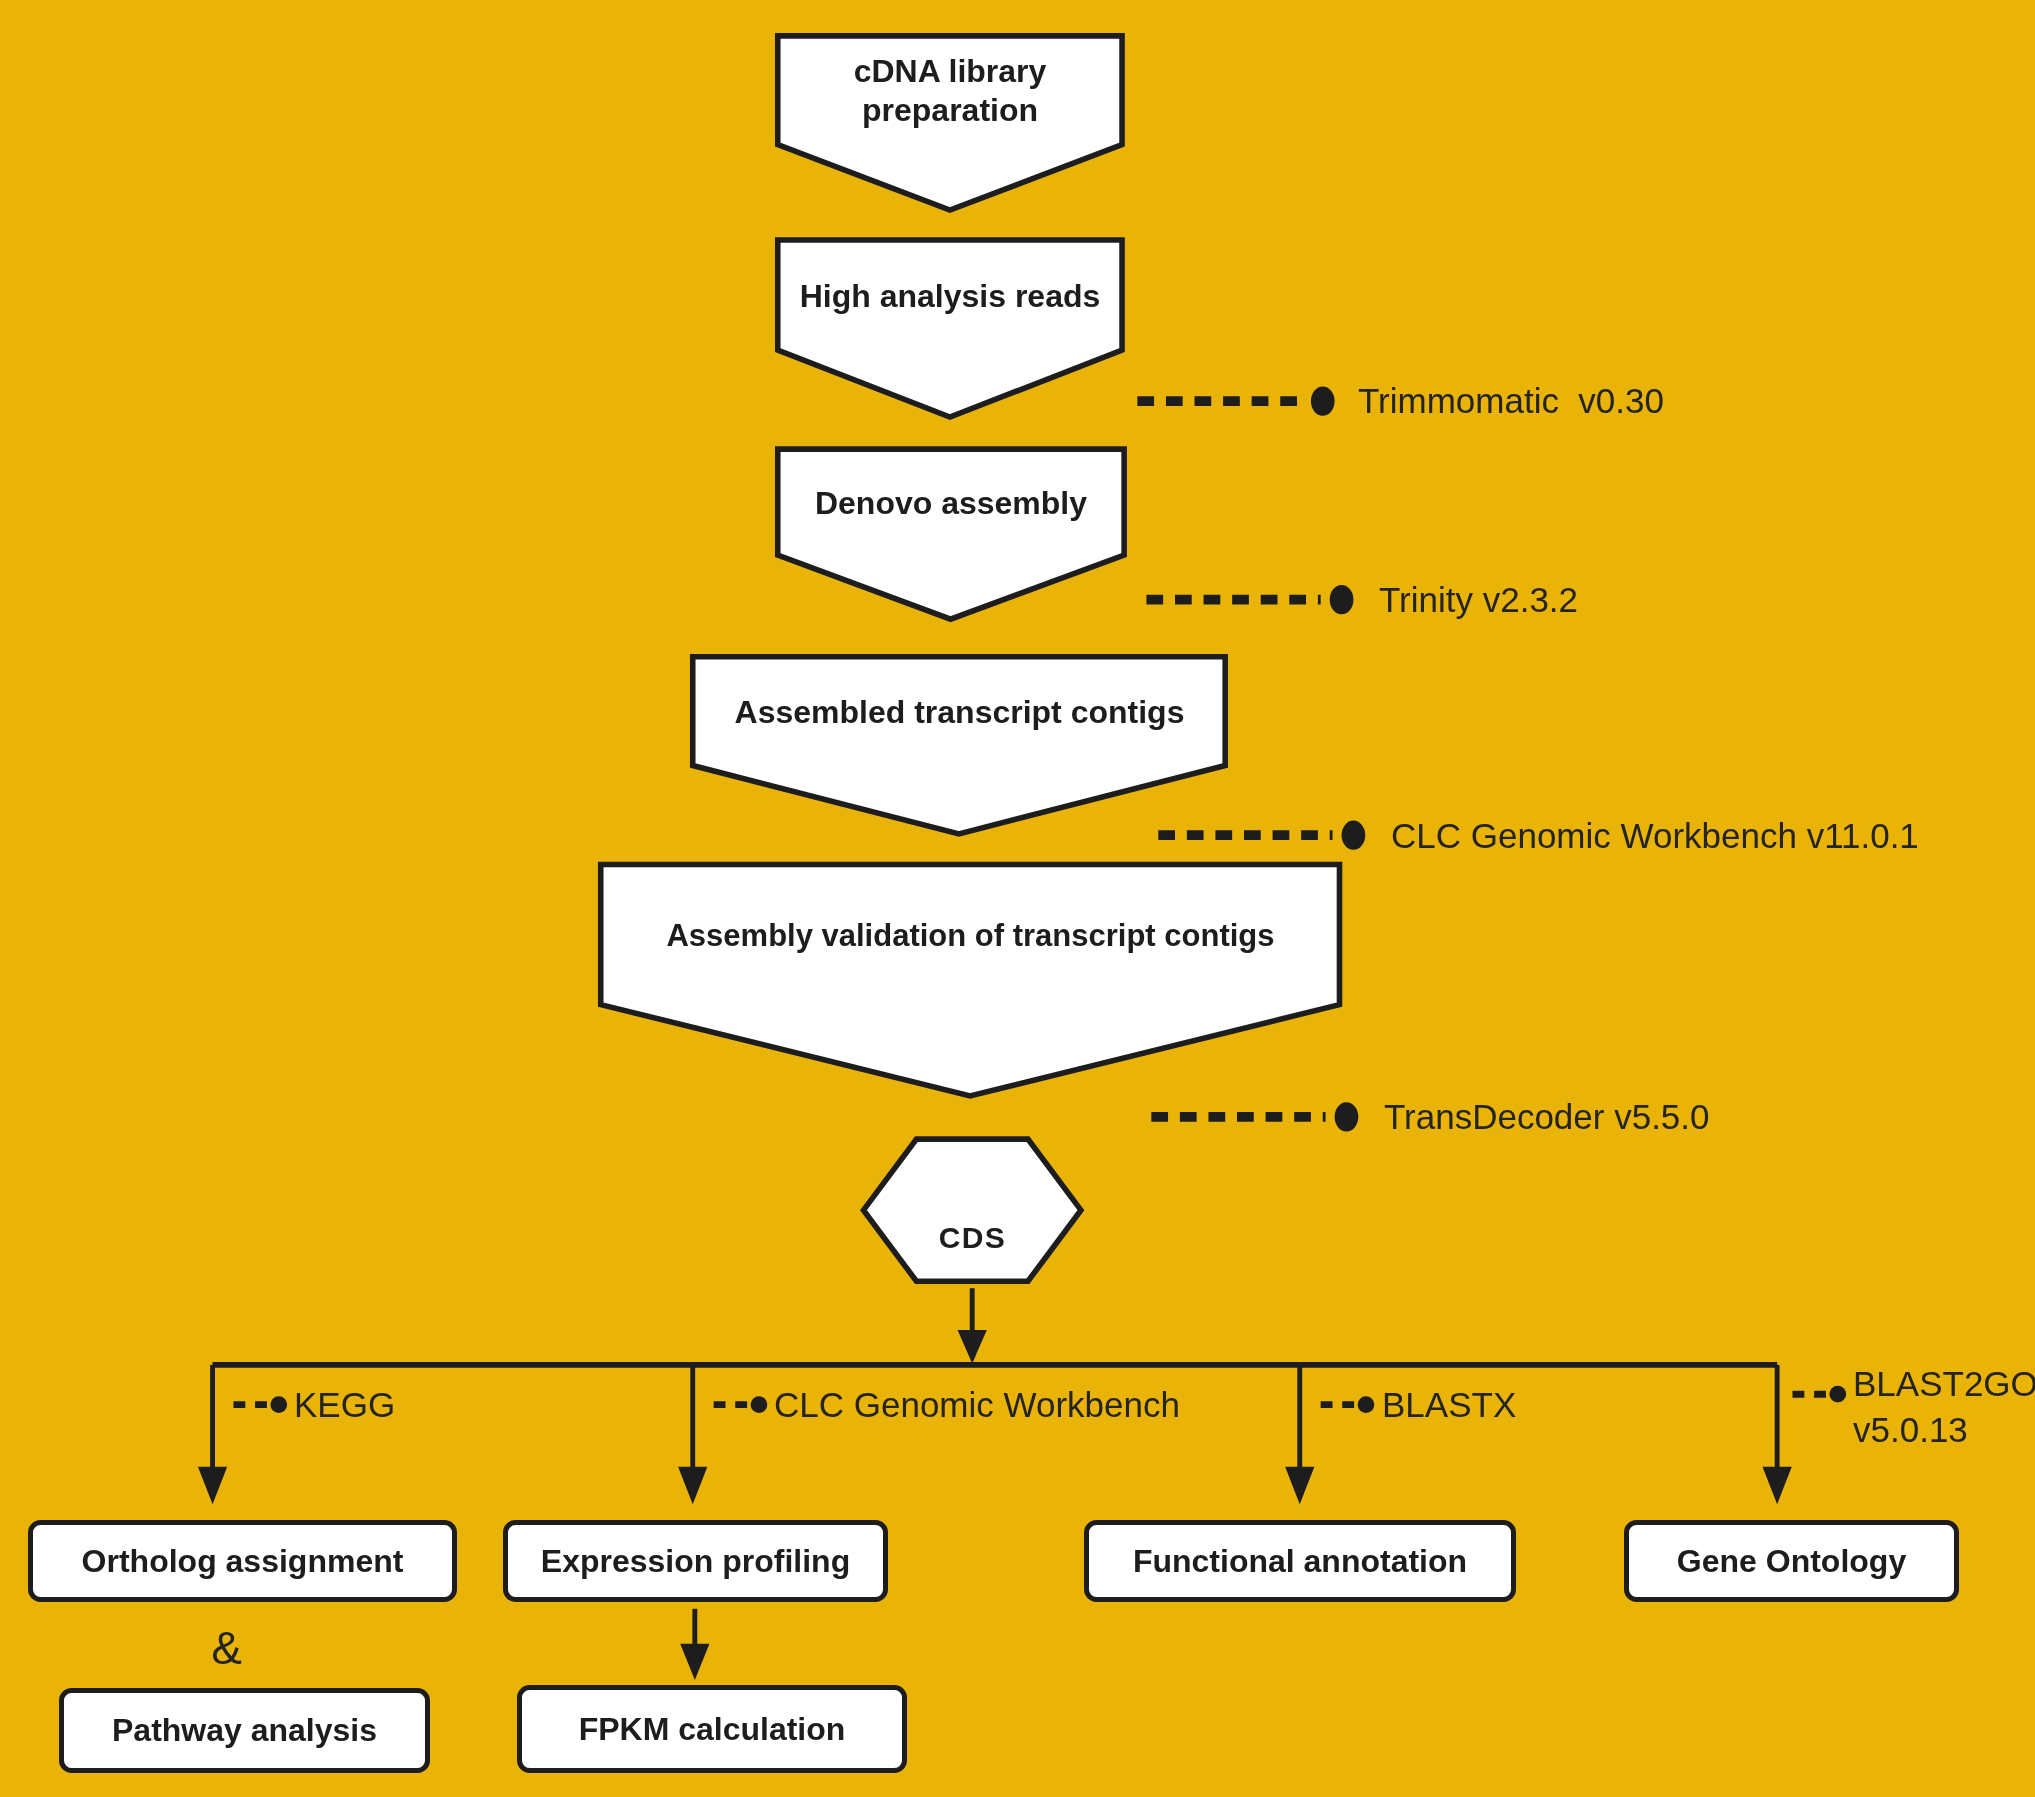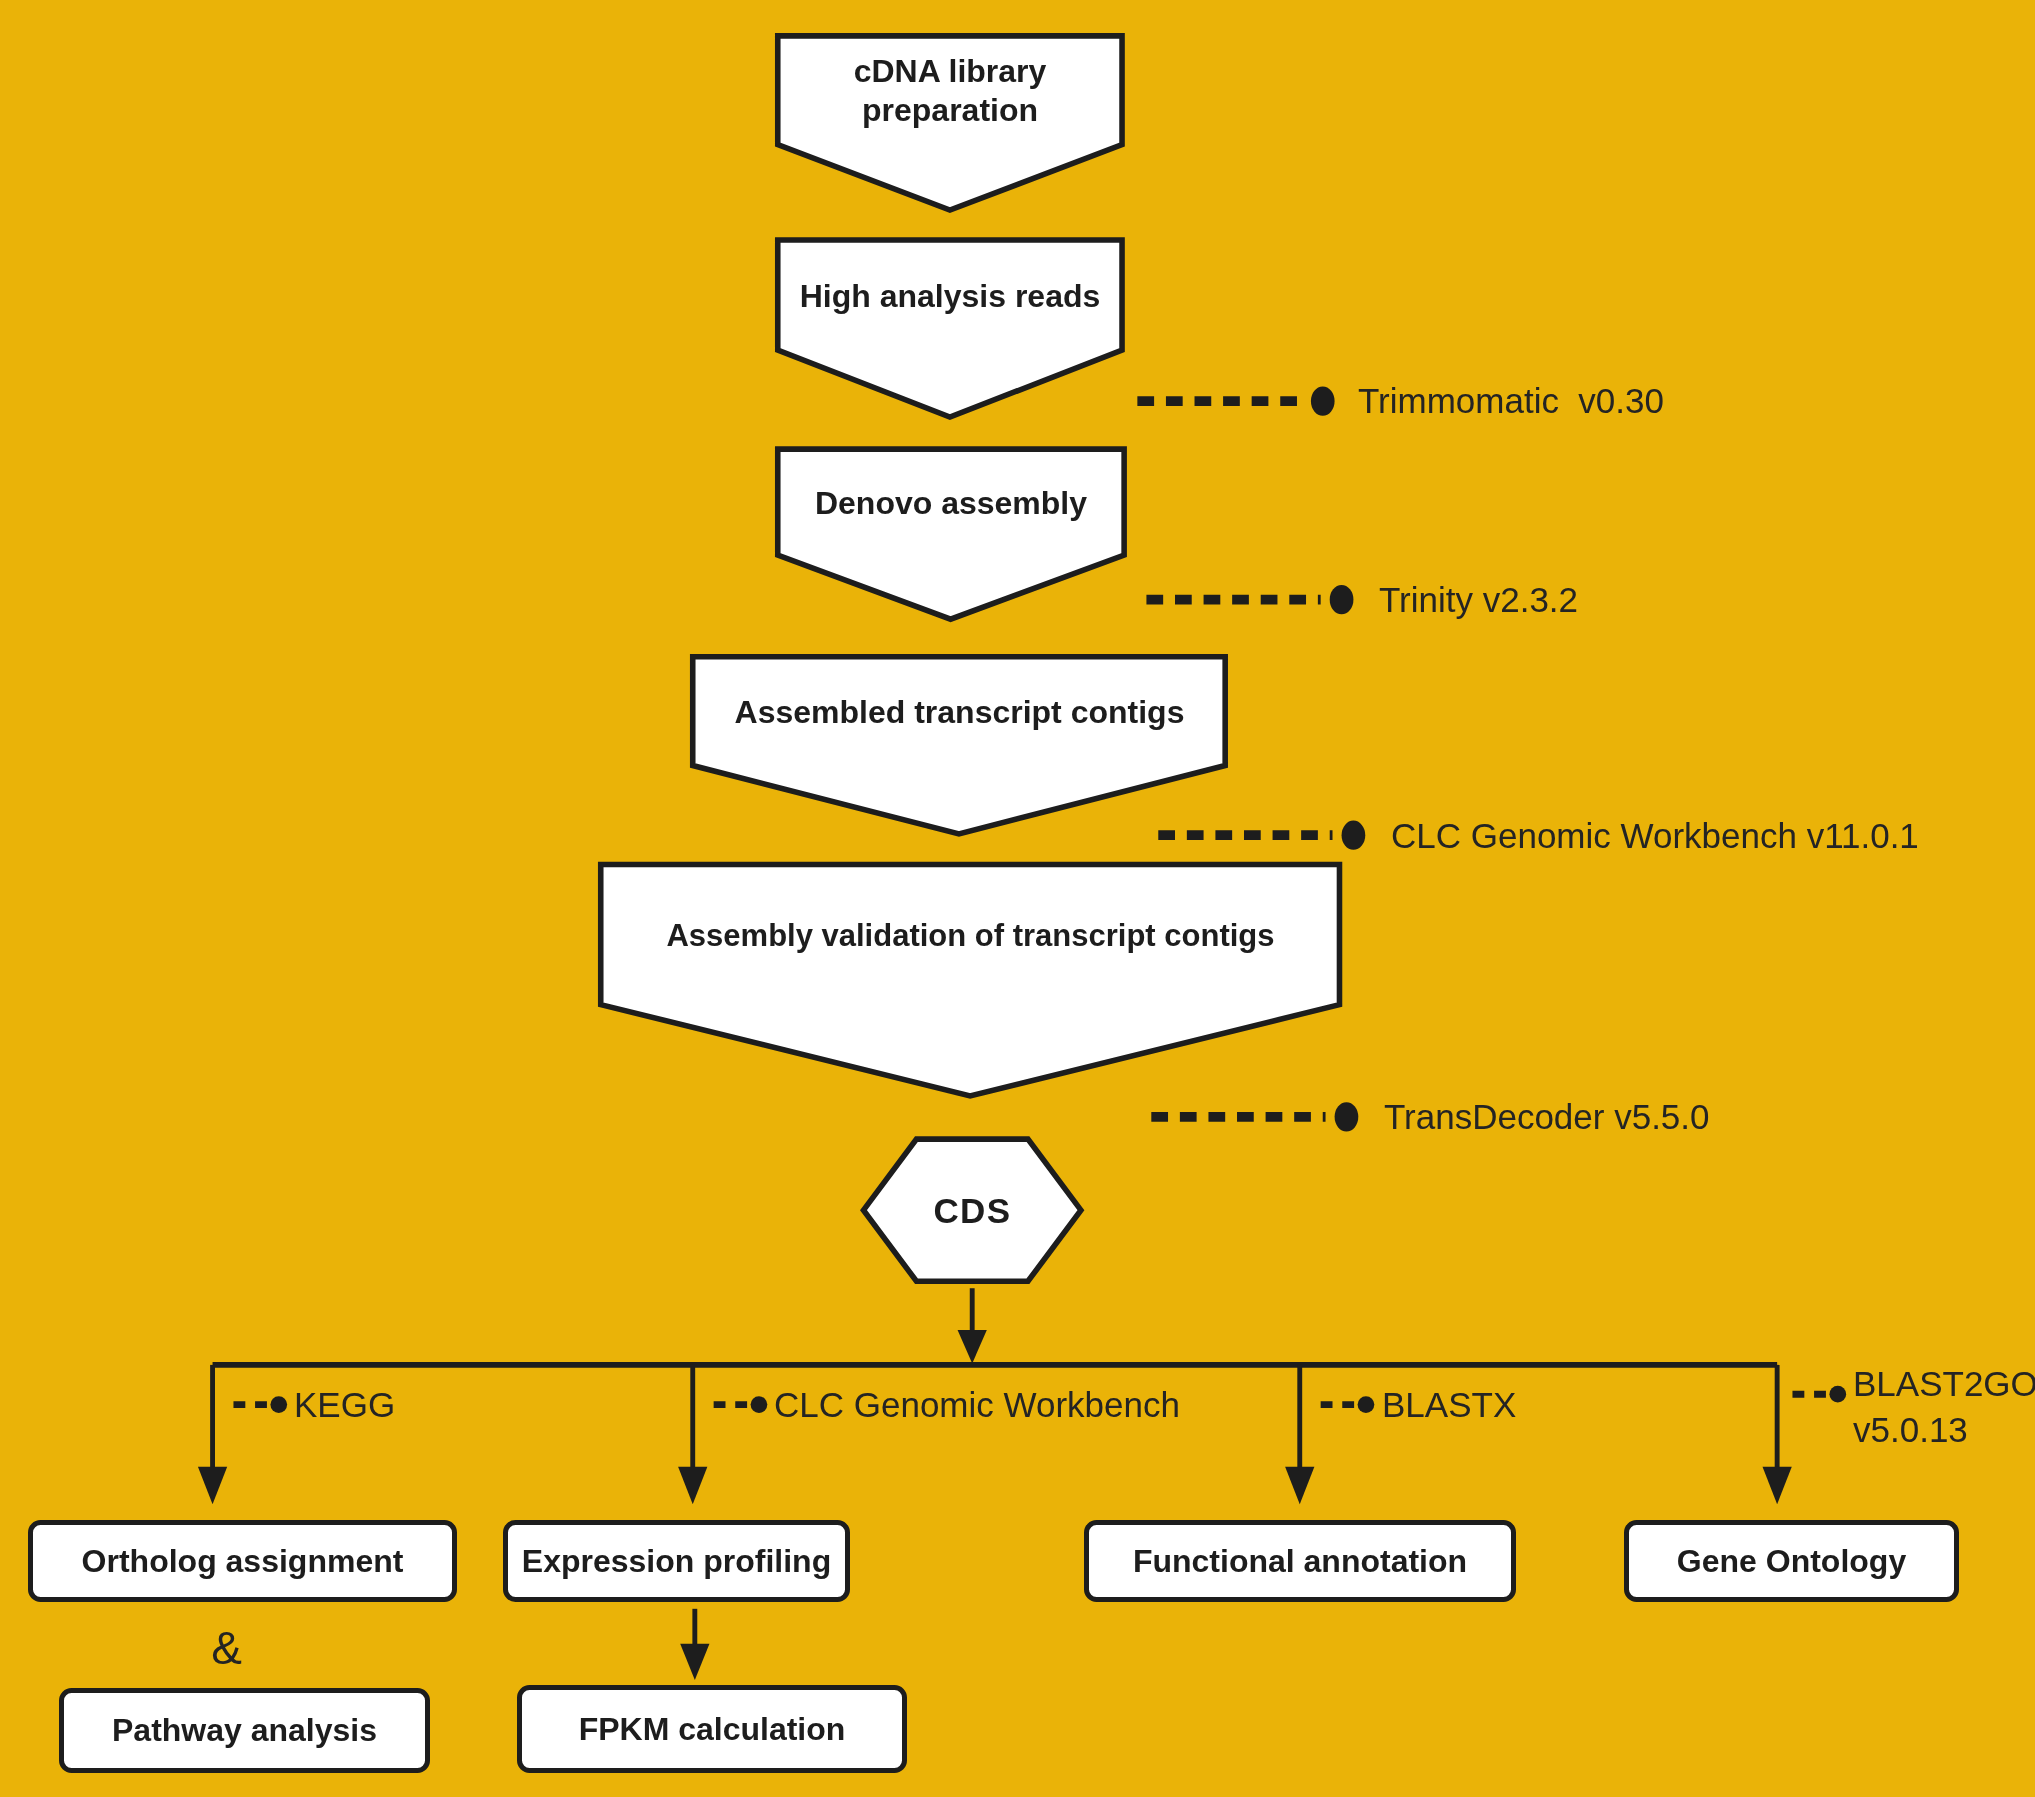--- a/index.html
+++ b/index.html
@@ -177,21 +177,21 @@
   </div>
 
   <div class="shape-label" style="left:601px; top:867px; width:739px; height:137px; font-size:31px;">
     <span class="inner">Assembly validation of transcript contigs</span>
   </div>
 
   <div class="shape-label" style="left:693px; top:659px; width:533px; height:106px;">
     <span class="inner">Assembled transcript contigs</span>
   </div>
 
-  <div class="shape-label" style="left:864px; top:1139px; width:217px; height:142px; font-size:35px; letter-spacing:1.4px;text-align:center;">
+  <div class="shape-label" style="left:864px; top:1166px; width:217px; height:142px; font-size:30px; letter-spacing:1.4px;text-align:center;">
     <span class="inner">CDS</span>
   </div>
 
   <div class="tool-label" style="left:1358px; top:378px; height:45px;">Trimmomatic &nbsp;v0.30</div>
 
   <div class="tool-label" style="left:1379px; top:577px; height:45px;">Trinity v2.3.2</div>
 
   <div class="tool-label" style="left:1391px; top:813px; height:45px;">CLC Genomic Workbench v11.0.1</div>
 
   <div class="tool-label" style="left:1384px; top:1094px; height:45px;">TransDecoder v5.5.0</div>
@@ -201,21 +201,21 @@
   <div class="tool-label" style="left:774px; top:1382px; height:45px;">CLC Genomic Workbench</div>
 
   <div class="tool-label" style="left:1382px; top:1382px; height:45px;">BLASTX</div>
 
   <div class="tool-label wrap" style="left:1853px; top:1361px; width:181px; height:98px; line-height:46px; align-items:flex-start;">BLAST2GO v5.0.13</div>
 
   <div class="flow-box" style="left:28px; top:1520px; width:429px; height:82px;text-align:center;">
     <span>Ortholog assignment</span>
   </div>
 
-  <div class="flow-box" style="left:503px; top:1520px; width:347px; height:82px;">
+  <div class="flow-box" style="left:503px; top:1520px; width:385px; height:82px;">
     <span>Expression profiling</span>
   </div>
 
   <div class="flow-box" style="left:1084px; top:1520px; width:432px; height:82px;">
     <span>Functional annotation</span>
   </div>
 
   <div class="flow-box" style="left:1624px; top:1520px; width:335px; height:82px;">
     <span>Gene Ontology</span>
   </div>

